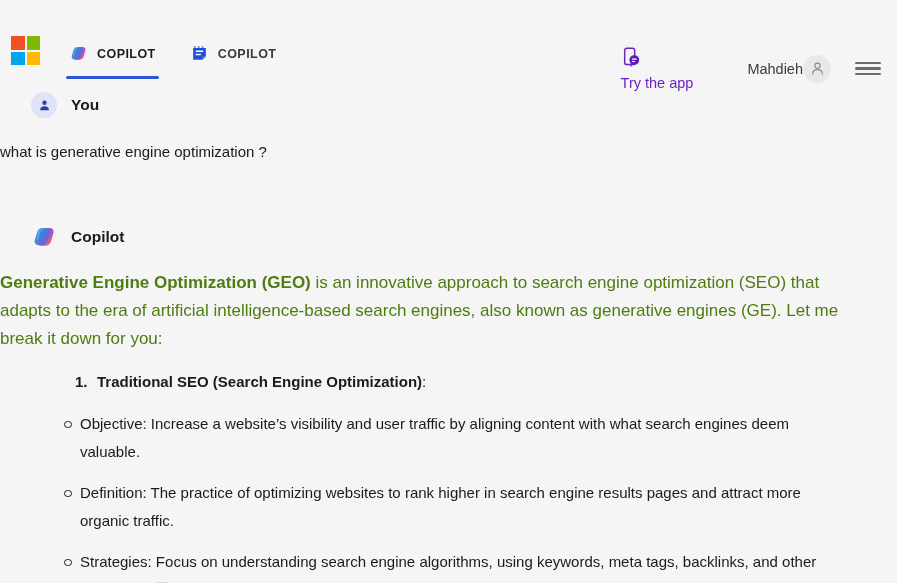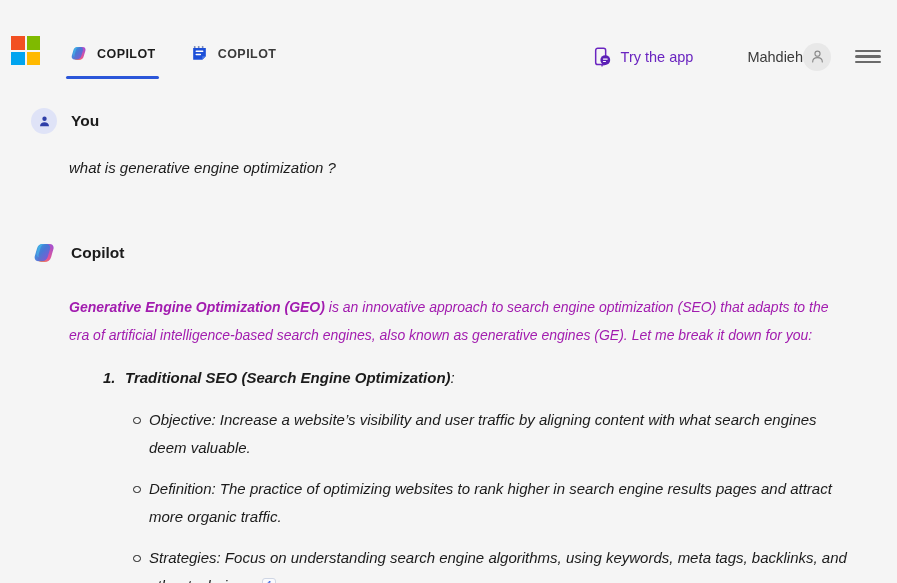--- a/index.html
+++ b/index.html
@@ -84,27 +84,27 @@
   .header-right {
     position: absolute;
     right: 16px;
     top: 42px;
     display: flex;
     align-items: center;
   }
 
   .try-app {
     display: flex;
-    align-items: center;
     gap: 8px;
     background: none;
     border: none;
     cursor: pointer;
     font-family: inherit;
     padding: 4px 6px;
+    flex-direction: column;
   }
   .try-app-label {
     font-size: 14.5px;
     color: #6a24c0;
     white-space: nowrap;
   }
   .phone-icon { width: 21px; height: 21px; display:block; }
 
   .user-block {
     display: flex;
@@ -178,40 +178,38 @@
   }
 
   .copilot-avatar {
     width: 26px;
     height: 26px;
     flex: 0 0 auto;
     display: block;
   }
 
   .turn-body {
-    padding-left: 69px;
     padding-right: 30px;
-    font-style: italic;
   }
 
   .user-text {
     font-size: 15px;
     color: #1b1b1b;
     margin-top: 23px;
     line-height: 1.5;
   }
 
-  .turn-user { margin-top: 16px; }
+  .turn-user { margin-top: 0; }
   .turn-assistant { margin-top: 60px; }
 
   .para {
-    font-size: 14px;
+    font-size: 17px;
     line-height: 28px;
-    color: #a21caf;
-    margin-top: 27px;
+    color: #4d7c0f;
+    margin-top: 19px;
   }
   .para b { font-weight: bold; }
 
   
   .ol {
     margin-top: 15px;
     padding-left: 56px;
     list-style: none;
     counter-reset: olc;
   }
@@ -221,21 +219,21 @@
     font-size: 15px;
     line-height: 28px;
   }
   .ol > li > .oltext::before {
     content: counter(olc) ".";
     position: absolute;
     left: -22px;
     font-weight: bold;
     color: #1b1b1b;
   }
-  .oltext { position: relative; display: block; font-weight: bold; }
+  .oltext { position: relative; display: block; font-weight: bold; margin-left: 41px; }
   .oltext .plain { font-weight: normal; }
 
   .ul {
     margin-top: 14px;
     padding-left: 24px;
     list-style: none;
   }
   .ul > li {
     position: relative;
     font-size: 15px;

